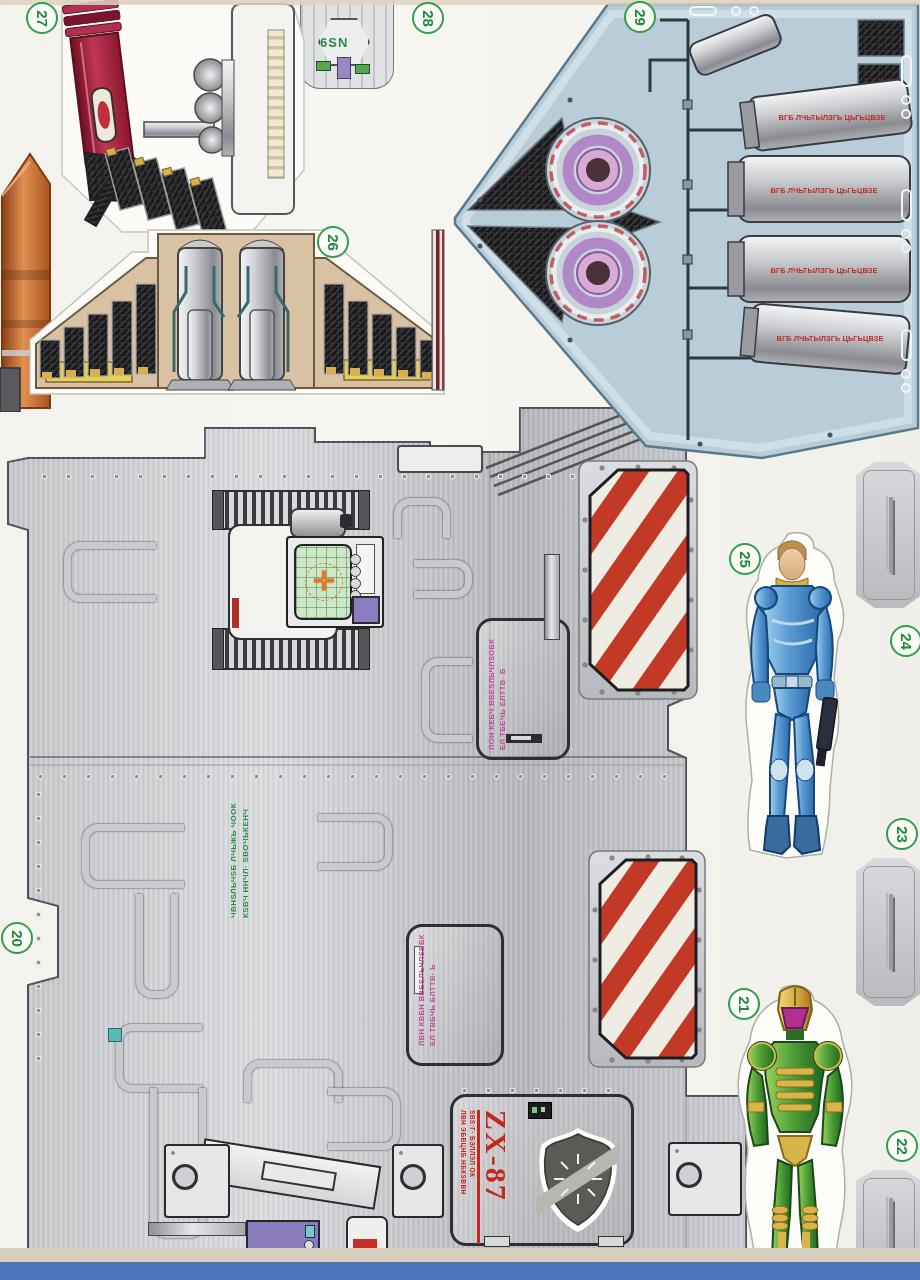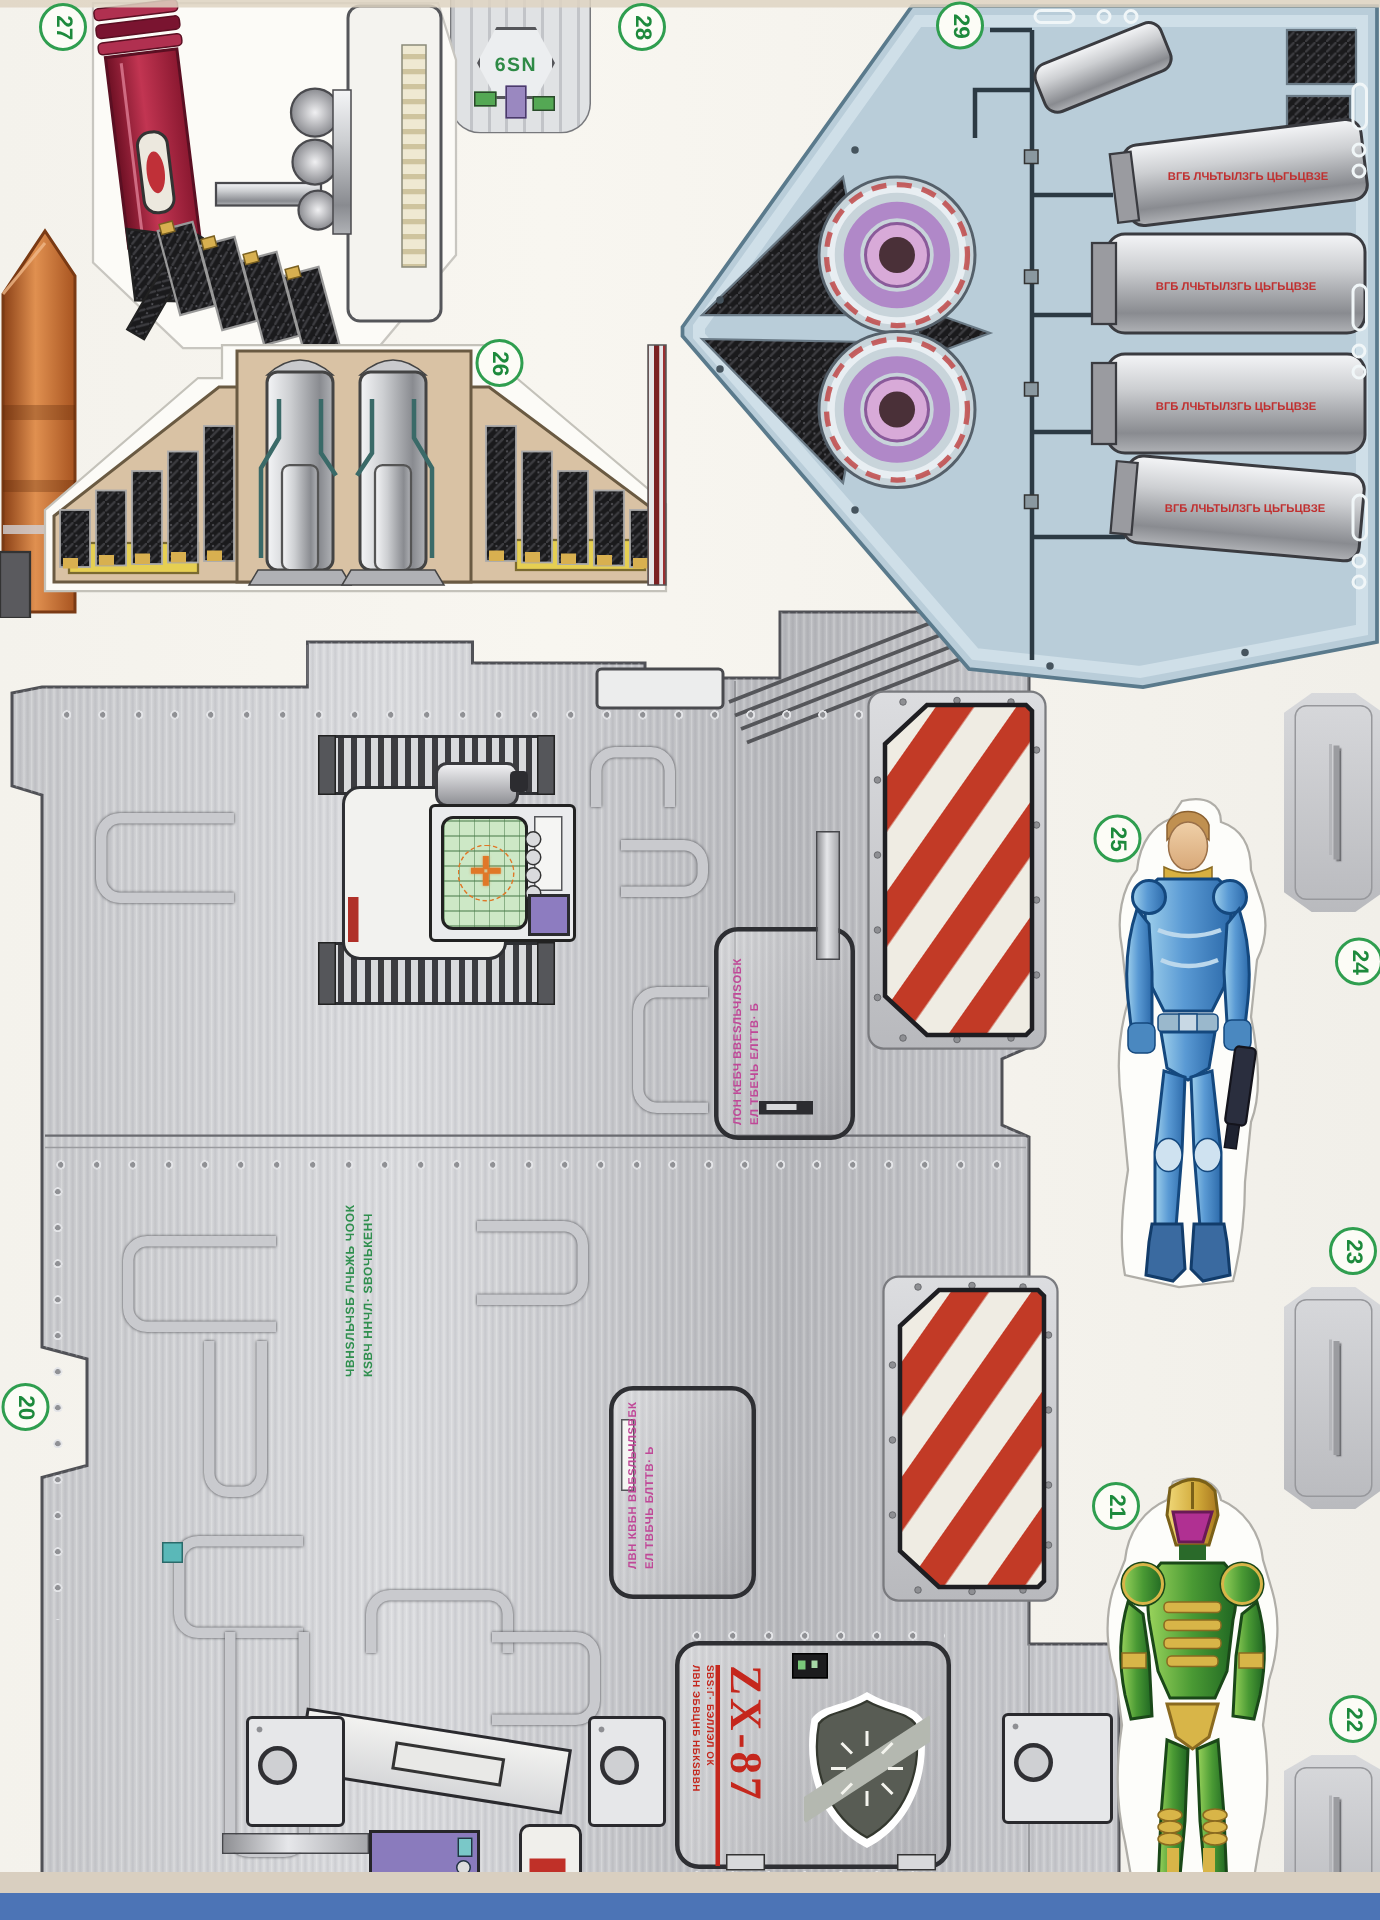--- a/index.html
+++ b/index.html
@@ -51,21 +51,21 @@
   
   .chipteal{position:absolute;background:#5ab8b8;border:1.5px solid #2a6a6a;z-index:10;}
   .bracket{position:absolute;background:#e6e7e9;border:2.5px solid #2a2a2e;border-radius:4px;z-index:9;
     background-image:radial-gradient(circle at 7px 7px,#8e8f93 0 1.7px,rgba(0,0,0,0) 2.2px);background-size:100% 100%;}
   .bracket:before{content:"";position:absolute;left:6px;top:26%;width:20px;height:20px;border:3px solid #303034;border-radius:50%;background:#cfd0d3;}
   .duct{position:absolute;border:2.5px solid #2a2a2e;background:linear-gradient(#f2f2f0,#d6d7d9);z-index:8;}
   .duct .slot{position:absolute;border:2px solid #333;background:#e9e9e7;}
   .purplebox{position:absolute;background:#8a7bbd;border:2.5px solid #26262a;z-index:10;}
   .smallbox{position:absolute;background:#f0efeb;border:2.5px solid #2a2a2e;border-radius:7px;z-index:10;}
   .strip{position:absolute;left:0;width:920px;z-index:30;}
-  .hexbadge{position:absolute;display:flex;align-items:center;justify-content:center;
+  .hexbadge{position:absolute;display:flex;align-items:center;
     background:#eceef0;border:2.5px solid #55565a;z-index:12;
     clip-path:polygon(25% 0,75% 0,100% 50%,75% 100%,25% 100%,0 50%);}
   .hexbadge span{color:#2e8a46;font-weight:bold;font-size:13px;letter-spacing:1px;}
   .part28{position:absolute;background:#e0e2e4;border:1.5px solid #77787c;border-top:none;
     border-radius:0 0 20px 20px;z-index:11;
     background-image:repeating-linear-gradient(90deg,#c2c4c8 0 2px,rgba(0,0,0,0) 2px 12px);}
   .grnchip{position:absolute;background:#54a854;border:1.5px solid #2a4a2a;z-index:13;}
   .prpchip{position:absolute;background:#9a88c0;border:1.5px solid #4a3a6a;z-index:13;}
   .vent{position:absolute;background:#2c2c30;z-index:12;}
   .vent i{position:absolute;left:15%;top:25%;width:55%;height:45%;background:#d8d9db;}

